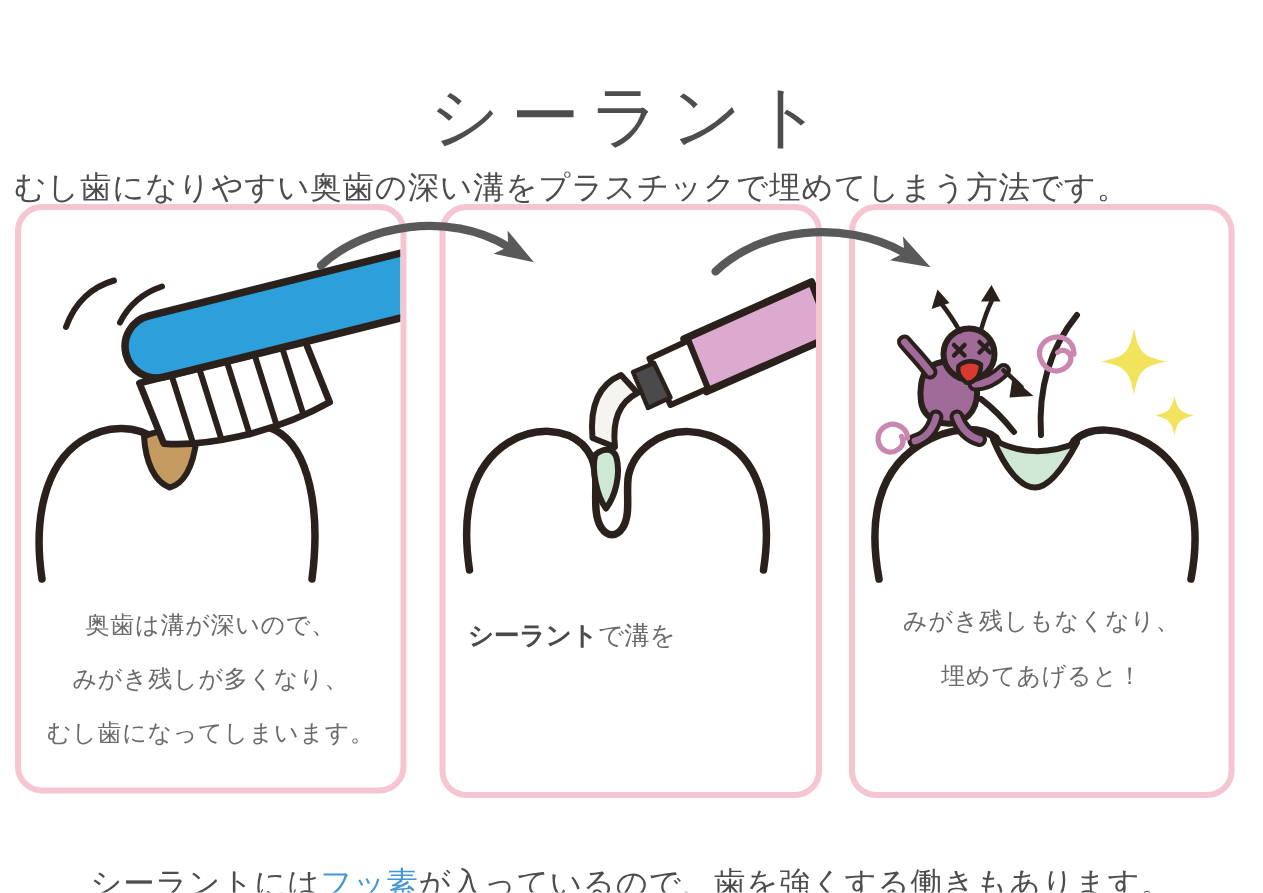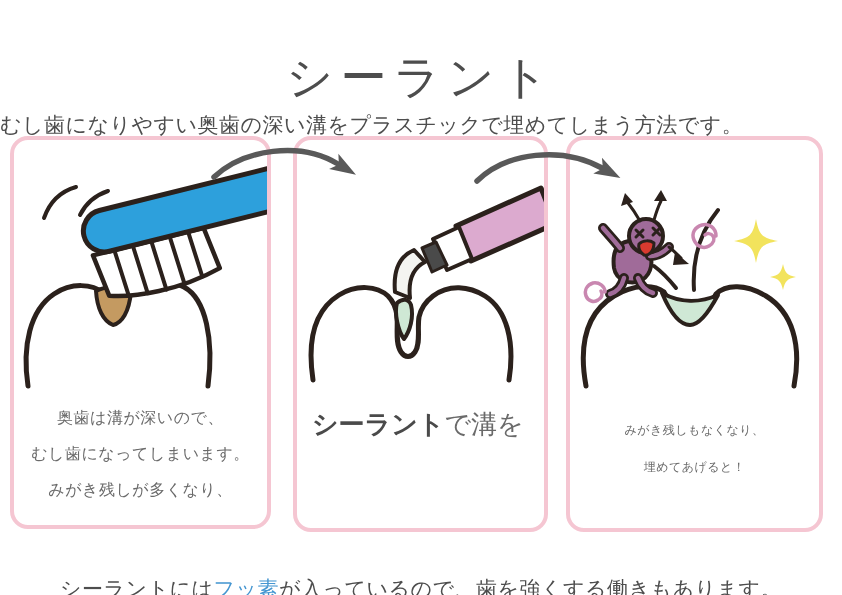--- a/index.html
+++ b/index.html
@@ -5,37 +5,37 @@
   html,body{margin:0;padding:0;}
   body{
     width:842px;height:595px;position:relative;background:#ffffff;
     font-family:"Liberation Sans","DejaVu Sans",sans-serif;overflow:hidden;
   }
   .page-title{
     position:absolute;top:16px;left:0;width:842px;text-align:center;
     font-size:46px;letter-spacing:7px;color:var(--text-dark);font-weight:400;
   }
   .page-subtitle{
-    position:absolute;top:90px;left:0;width:762px;text-align:left;
+    position:absolute;top:90px;left:0;width:762px;text-align:center;
     font-size:21px;letter-spacing:0.5px;color:var(--text-dark);
   }
   .panel{
     position:absolute;box-sizing:border-box;background:#fff;
     border:4px solid var(--accent-border);border-radius:18px;
   }
   #panel1{left:10px;top:136px;width:261px;height:393px}
   #panel2{left:293px;top:136px;width:255px;height:396px}
   #panel3{left:566px;top:136px;width:257px;height:396px}
   .illu{position:absolute;left:0;top:0;width:100%;height:258px;overflow:hidden}
   .illu svg{display:block;width:100%;height:100%}
   .cap{position:absolute;left:0;right:0;margin:0;text-align:center;color:var(--text-gray)}
   .cap .line{display:block}
   #panel1 .cap{top:260px;font-size:16px;line-height:36px;letter-spacing:0.5px}
-  #panel3 .cap{top:272px;font-size:12px;line-height:37px;letter-spacing:0.5px}
-  #panel2 .cap{top:264px;left:15px;right:8px;text-align:left;font-size:26px;line-height:40px;color:var(--text-gray)}
+  #panel3 .cap{top:256px;font-size:16px;line-height:37px;letter-spacing:0.5px}
+  #panel2 .cap{top:264px;left:15px;right:8px;text-align:left;font-size:17px;line-height:40px;color:var(--text-gray)}
   #panel2 .cap b{color:#4a4a4a;font-weight:bold}
   .footer-note{
     position:absolute;top:544px;left:0;width:842px;text-align:center;
     font-size:21px;letter-spacing:0.5px;color:var(--text-dark);margin-top:31px;
   }
   .footer-note .fluoride{color:var(--fluoride-blue)}
   .arrows-overlay{position:absolute;left:0;top:0;width:842px;height:595px;pointer-events:none}
   
   .ln{stroke:var(--outline-dark);stroke-width:5;fill:none;stroke-linecap:round;stroke-linejoin:round}
   .ln-thin{stroke:var(--outline-dark);stroke-width:4;fill:none;stroke-linecap:round;stroke-linejoin:round}
@@ -81,22 +81,22 @@
         <path class="ln-thin" d="M172,117 L175,164"></path>
         <rect class="brush-head" x="70" y="75" width="215" height="42" rx="21"></rect>
       </g>
 
       <path class="ln-thin" d="M30,78 C36,61 48,51 62,47"></path>
       <path class="ln-thin" d="M66,75 C72,63 82,55 94,51"></path>
     </svg>
   </div>
   <p class="cap">
     <span class="line">奥歯は溝が深いので、</span>
+    <span class="line">みがき残しが多くなり、</span>
     <span class="line">むし歯になってしまいます。</span>
-    <span class="line">みがき残しが多くなり、</span>
   </p>
 </section>
 
 <section class="panel" id="panel2">
   <div class="illu">
     <svg viewBox="0 0 247 258">
 
       <path class="ln" d="M16,240 C10,200 18,170 42,155 C60,144 80,146 91,156 C97,162 99,168 100,176 C101,188 98,203 104,212 C108,218 114,218 118,212 C124,203 120,188 122,177 C124,168 128,162 136,156 C152,144 172,146 188,156 C210,170 218,202 212,240"></path>
 
       <g>

